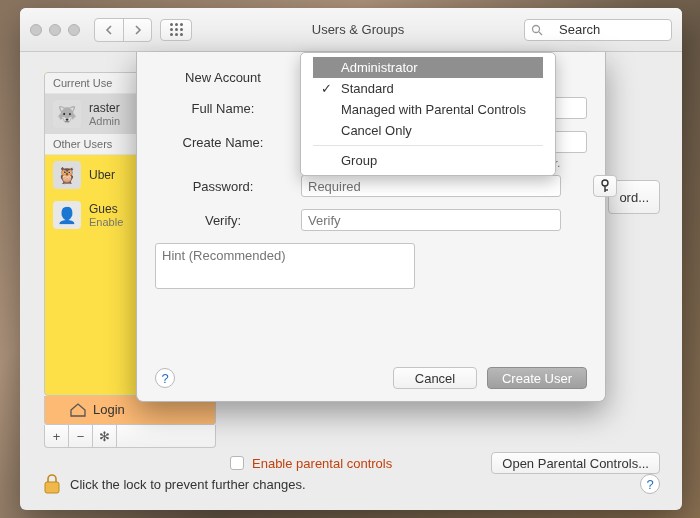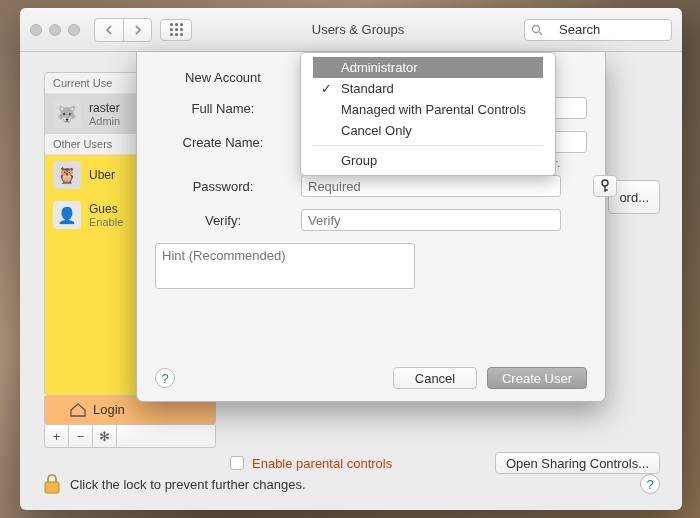--- a/index.html
+++ b/index.html
@@ -143,21 +143,21 @@
     </div>
 
     <div class="right">
       <button class="changebtn">ord...</button>
     </div>
 
     <div class="bottomline">
       <div class="chk"></div>
       <span style="color:#c2410c">Enable parental controls</span>
       <div style="flex:1"></div>
-      <button class="btnmac">Open Sharing Controls...</button>
+      <button class="btnmac">Open Parental Controls...</button>
     </div>
 
     <div class="lockrow">
       <svg width="20" height="24">
           <rect x="3" y="10" width="14" height="11" rx="2" fill="#f0b84b" stroke="#c08a20"></rect>
           <path d="M6 10V7a4 4 0 0 1 8 0v3" fill="none" stroke="#c08a20" stroke-width="1.6"></path>
         </svg>
       <span>Click the lock to prevent further changes.</span>
       <div style="flex:1"></div>
       <div class="helpcircle">?</div>

